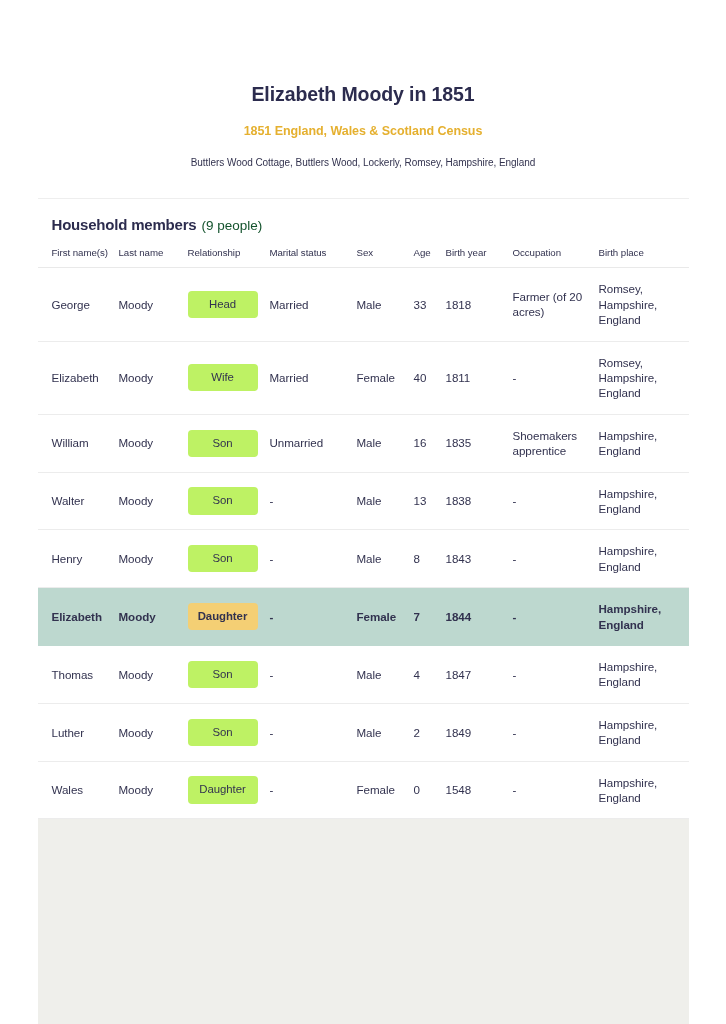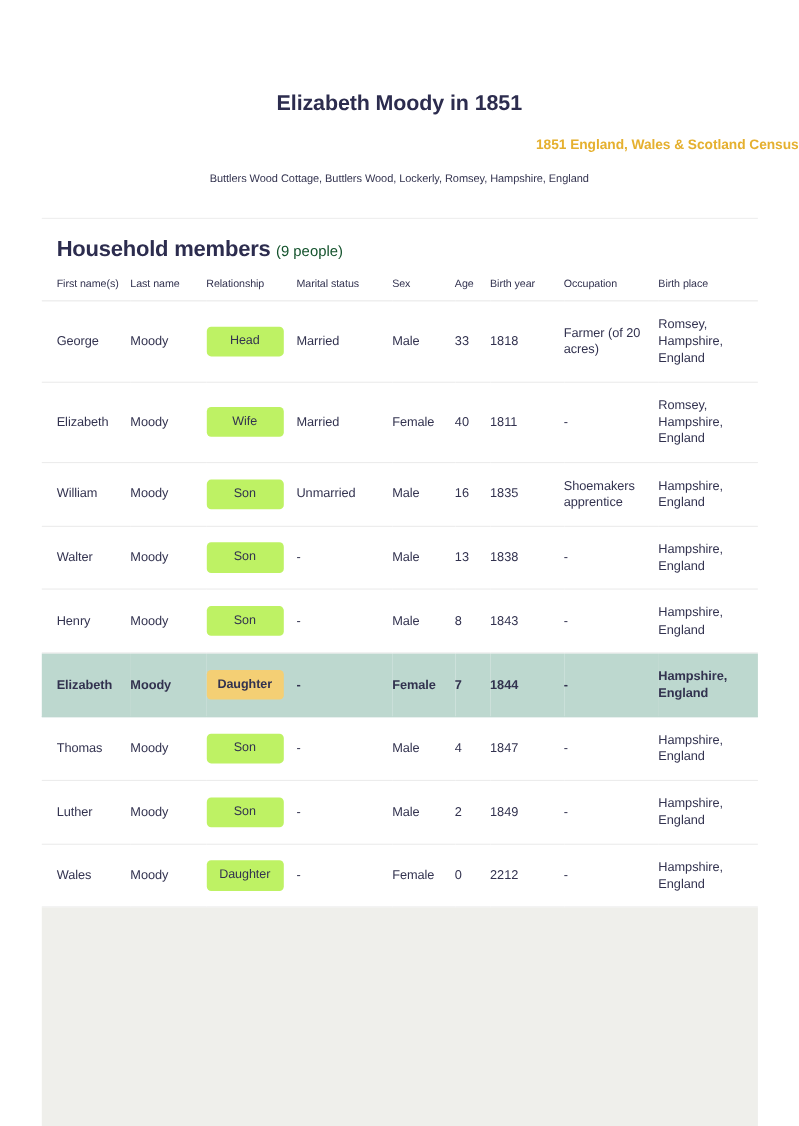--- a/index.html
+++ b/index.html
@@ -36,21 +36,20 @@
     margin: 0;
     line-height: 1.3;
   }
   .doc-subtitle {
     margin: 0;
     padding-top: 17px;
     font-size: 12.5px;
     font-weight: bold;
     color: #e5b02f;
     letter-spacing: -0.05px;
-    text-align: right;
   }
   .doc-location {
     margin: 0;
     padding-top: 19px;
     font-size: 10px;
     font-weight: normal;
     color: #33334f;
     letter-spacing: -0.05px;
   }
 
@@ -64,21 +63,21 @@
     box-sizing: border-box;
   }
 
   .section-head {
     padding: 17px 0 0 14px;
     display: flex;
     align-items: baseline;
     gap: 5px;
   }
   .section-title {
-    font-size: 20px;
+    font-size: 15px;
     font-weight: bold;
     color: #2c2c4e;
     letter-spacing: -0.2px;
   }
   .section-count {
     font-size: 13.5px;
     font-weight: normal;
     color: #14532d;
   }
 
@@ -290,21 +289,21 @@
             <td>-</td>
             <td>Hampshire, England</td>
           </tr>
           <tr>
             <td>Wales</td>
             <td>Moody</td>
             <td><span class="pill">Daughter</span></td>
             <td>-</td>
             <td>Female</td>
             <td>0</td>
-            <td>2212</td>
+            <td>1548</td>
             <td>-</td>
             <td>Hampshire, England</td>
           </tr>
         </tbody>
     </table>
 
   </div>
 
   <div class="placeholder-block"></div>
 

